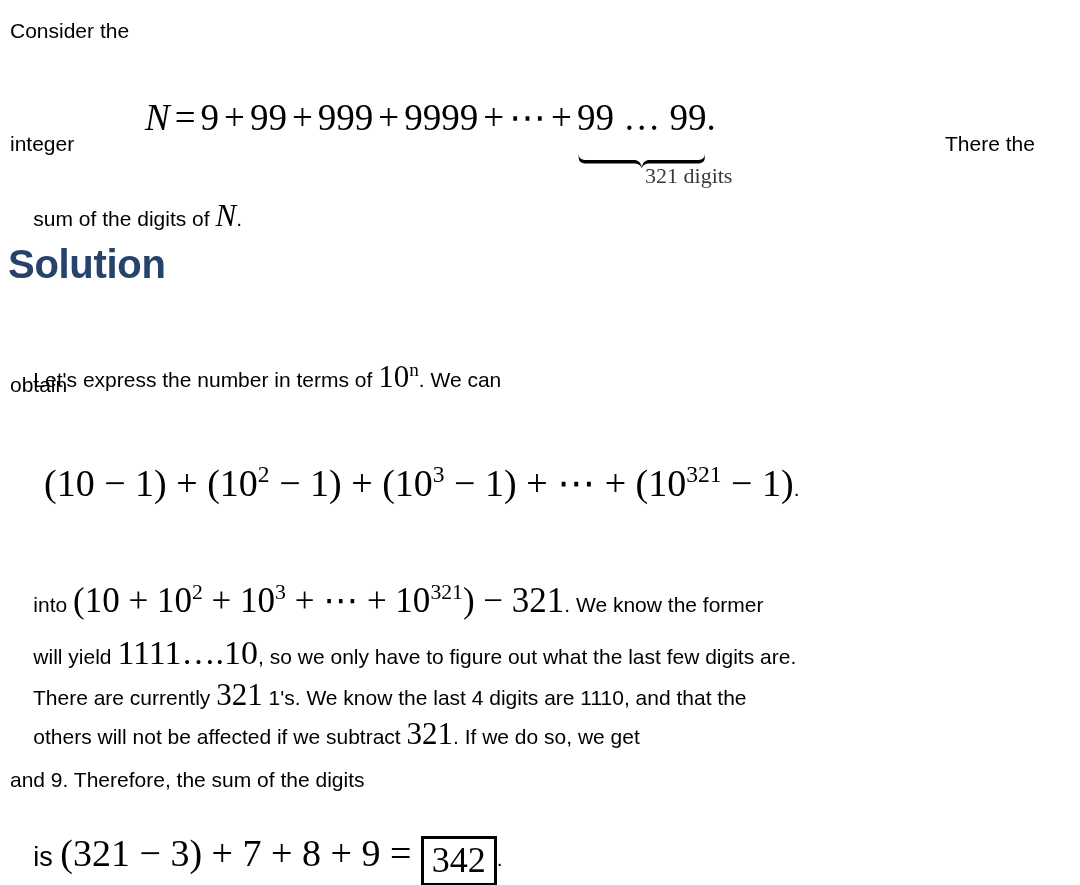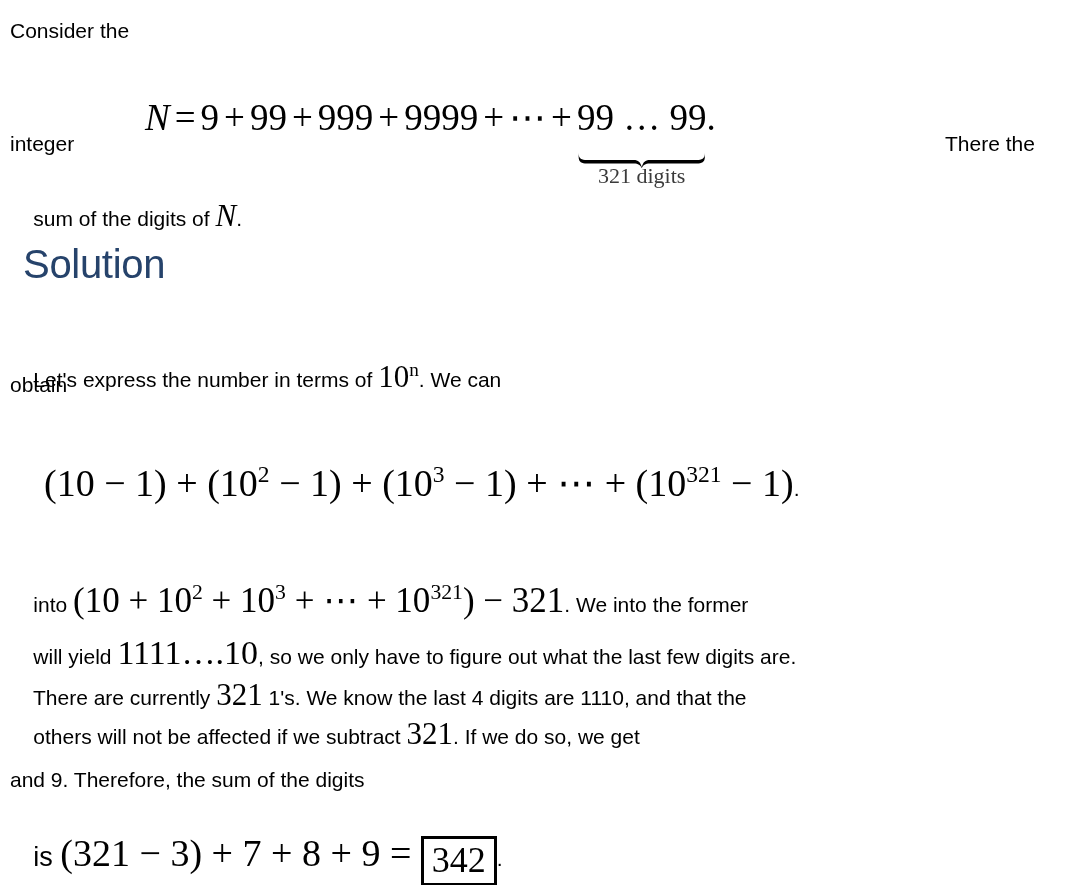--- a/index.html
+++ b/index.html
@@ -73,46 +73,45 @@
     left: 0;
     right: 0;
     top: 38px;
     height: 15px;
   }
   .ubrace-label {
     position: absolute;
     left: -26px;
     right: -26px;
     top: 58px;
-    text-align: center;
+    text-align: right;
     font-family: "Liberation Serif", serif;
     font-size: 22px;
     color: #3b3b3b;
     white-space: pre;
   }
 
   
   #l-integer { left: 10px; top: 129px; }
   #l-findthe { left: 945px; top: 129px; }
 
   
   #l-sumdigits { left: 10px; top: 171px; }
   #l-sumdigits .math { font-size: 31px; }
 
   
   #h-solution {
     left: 8px;
     top: 240px;
     font-family: "Liberation Sans", sans-serif;
-    font-weight: normal;
+    font-weight: bold;
     font-size: 40px;
     line-height: 48px;
     color: #26436b;
     letter-spacing: -0.3px;
-    margin-left: 15px;
   }
 
   
   #l-lets { left: 10px; top: 332px; }
   #l-lets .math { font-size: 31px; }
   #l-obtain { left: 10px; top: 370px; }
 
   
   #eq-expand {
     left: 6px;
@@ -203,21 +202,21 @@
   </div>
 
   <div class="abs txt" id="l-obtain">obtain</div>
 
   <div class="abs math" id="eq-expand">
     <span>(10 − 1)</span> <span>+</span> <span><span>(10</span><sup class="ex">2</sup><span> − 1)</span></span> <span>+</span> <span><span>(10</span><sup class="ex">3</sup><span> − 1)</span></span> <span>+</span> <span>⋯</span> <span>+</span> <span><span>(10</span><sup class="ex">321</sup><span> − 1)</span></span><span class="trail">.</span>
   </div>
 
 
   <div class="abs txt" id="l-into">
-    <span class="pre">into </span><span class="math baseline-align"><span>(10 + 10</span><sup class="ex">2</sup><span> + 10</span><sup class="ex">3</sup><span> + ⋯ + 10</span><sup class="ex">321</sup><span>) − 321</span></span><span class="post">. We into the former</span>
+    <span class="pre">into </span><span class="math baseline-align"><span>(10 + 10</span><sup class="ex">2</sup><span> + 10</span><sup class="ex">3</sup><span> + ⋯ + 10</span><sup class="ex">321</sup><span>) − 321</span></span><span class="post">. We know the former</span>
   </div>
 
   <div class="abs txt" id="l-willyield">
     <span>will yield </span><span class="math baseline-align">1111….10</span><span>, so we only have to figure out what the last few digits are.</span>
   </div>
 
   <div class="abs txt" id="l-currently">
     <span>There are currently </span><span class="math baseline-align">321</span><span> 1's. We know the last 4 digits are 1110, and that the</span>
   </div>
 

